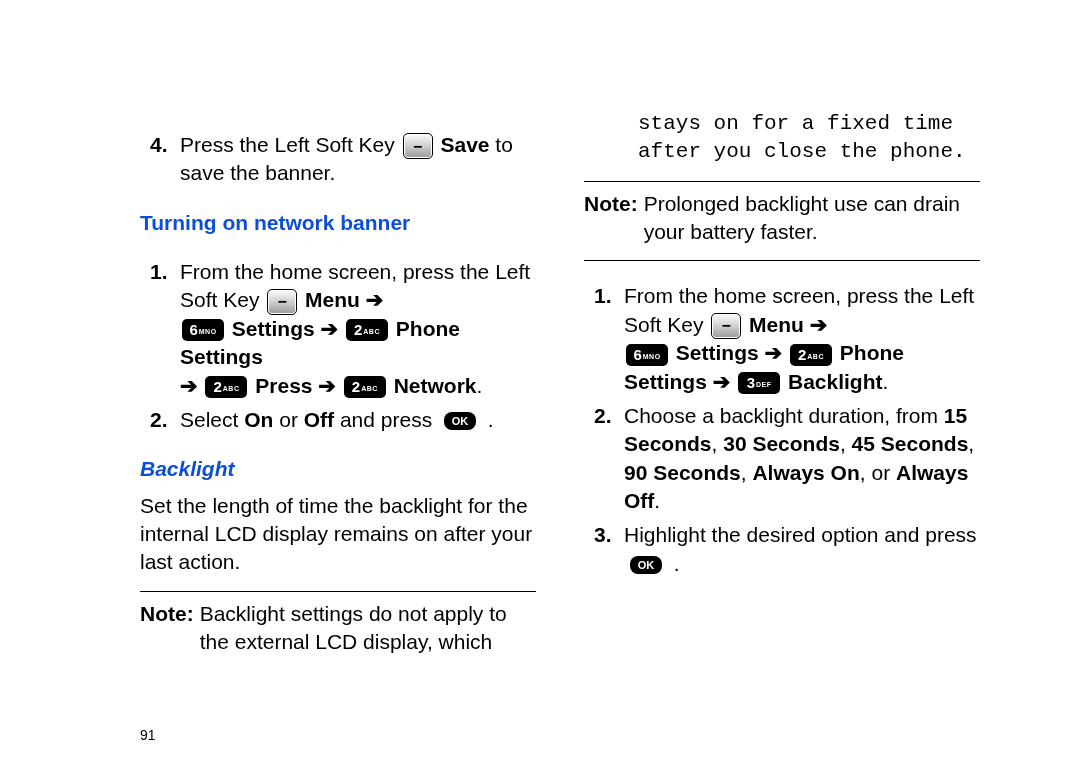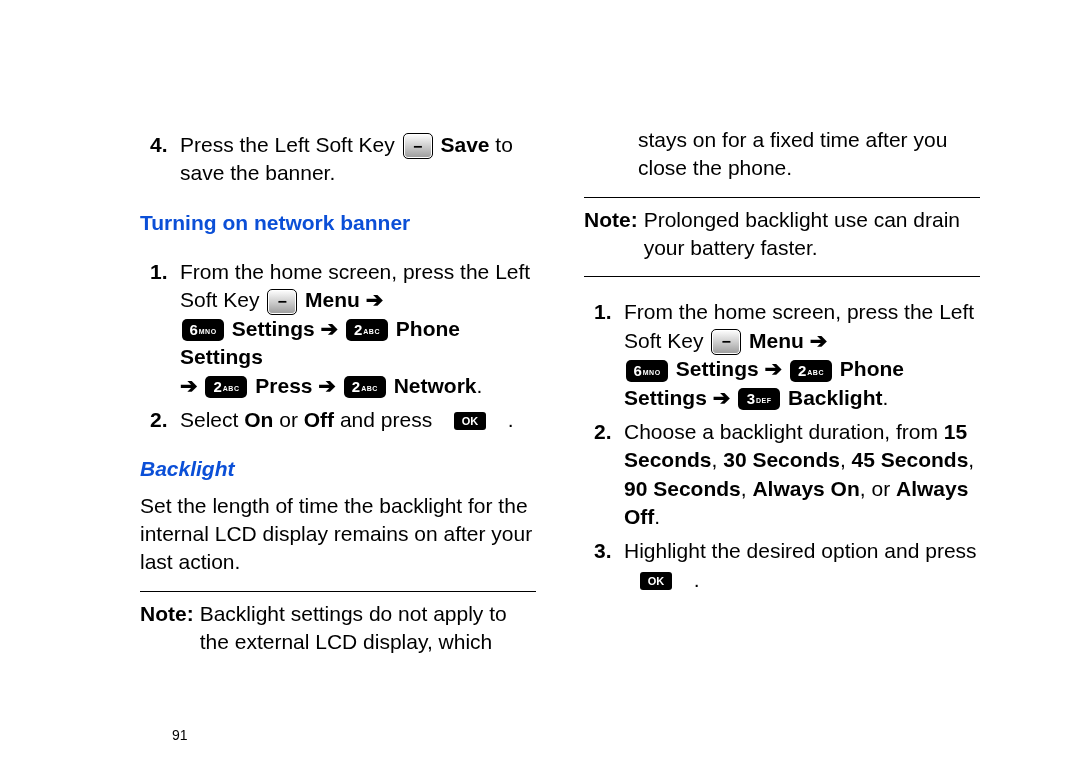--- a/index.html
+++ b/index.html
@@ -106,34 +106,33 @@
   }
   .ok {
     display: inline-flex;
     vertical-align: middle;
     min-width: 26px;
     height: 18px;
     background: #000;
     color: #fff;
     font-size: 11px;
     font-weight: 700;
-    border-radius: 3px;
+    border-radius: 8px;
     align-items: center;
     justify-content: center;
     padding: 0 3px;
-    margin: 0 16px;
+    margin: 0 6px;
   }
   .arrow {
     font-weight: 700;
   }
   .b { font-weight: 700; }
   .pagenum {
     font-size: 14px;
     margin-top: 70px;
-    margin-left: 32px;
   }
   
   ol.start4 { counter-reset: item 3; list-style: none; padding-left: 0; }
   ol.start4 > li { counter-increment: item; position: relative; padding-left: 40px; }
   ol.start4 > li::before { content: counter(item) "."; position: absolute; left: 10px; font-weight: 700; }
 
   ol.start1 { counter-reset: item 0; list-style: none; padding-left: 0; }
   ol.start1 > li { counter-increment: item; position: relative; padding-left: 40px; margin-bottom: 6px;}
   ol.start1 > li::before { content: counter(item) "."; position: absolute; left: 10px; font-weight: 700; }
 </style>
@@ -202,21 +201,21 @@
     <div class="note-row">
       <div class="note-label">Note:</div>
       <div class="note-body">Backlight settings do not apply to the external LCD display, which</div>
     </div>
 
     <div class="pagenum">91</div>
   </div>
 
   <div class="col right">
 
-    <div class="para" style="margin-top:16px; padding-left:54px;">stays on for a fixed time after you close the phone.</div>
+    <div class="para" style="margin-top:0; padding-left:54px;font-family:Liberation Mono, monospace;">stays on for a fixed time after you close the phone.</div>
 
     <hr class="rule">
 
     <div class="note-row">
       <div class="note-label">Note:</div>
       <div class="note-body">Prolonged backlight use can drain your battery faster.</div>
     </div>
 
     <hr class="rule">
 

